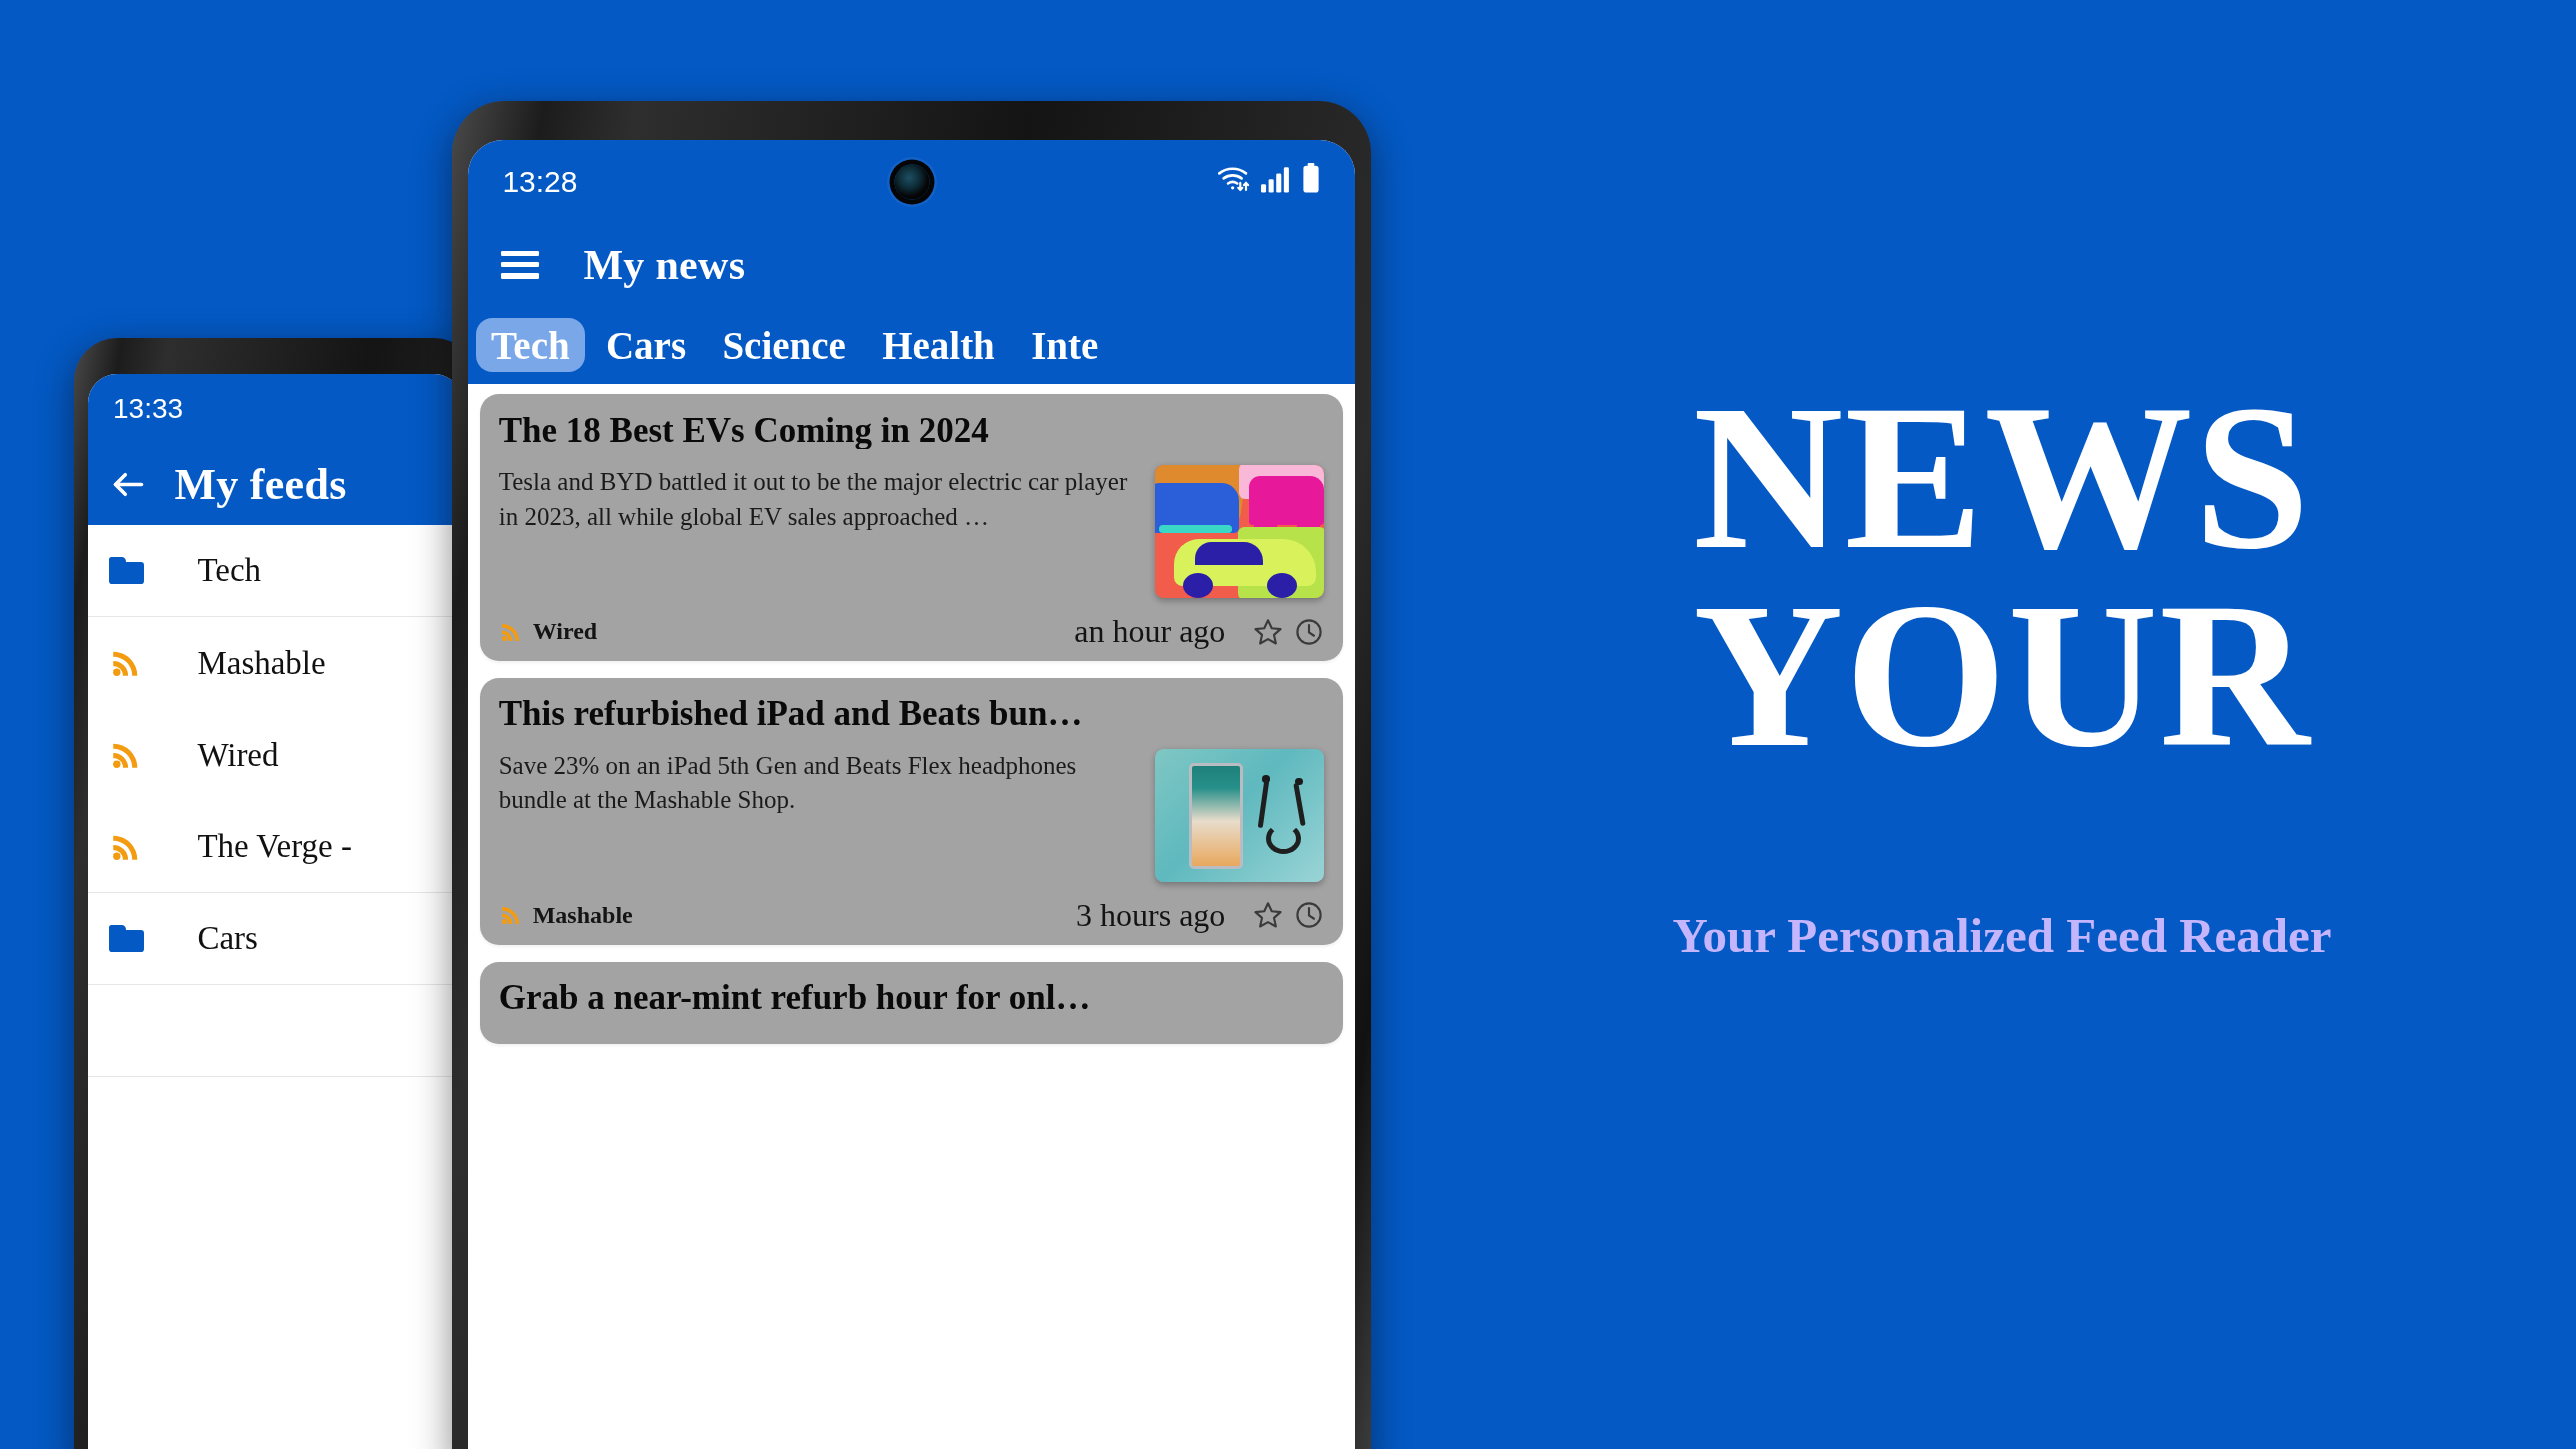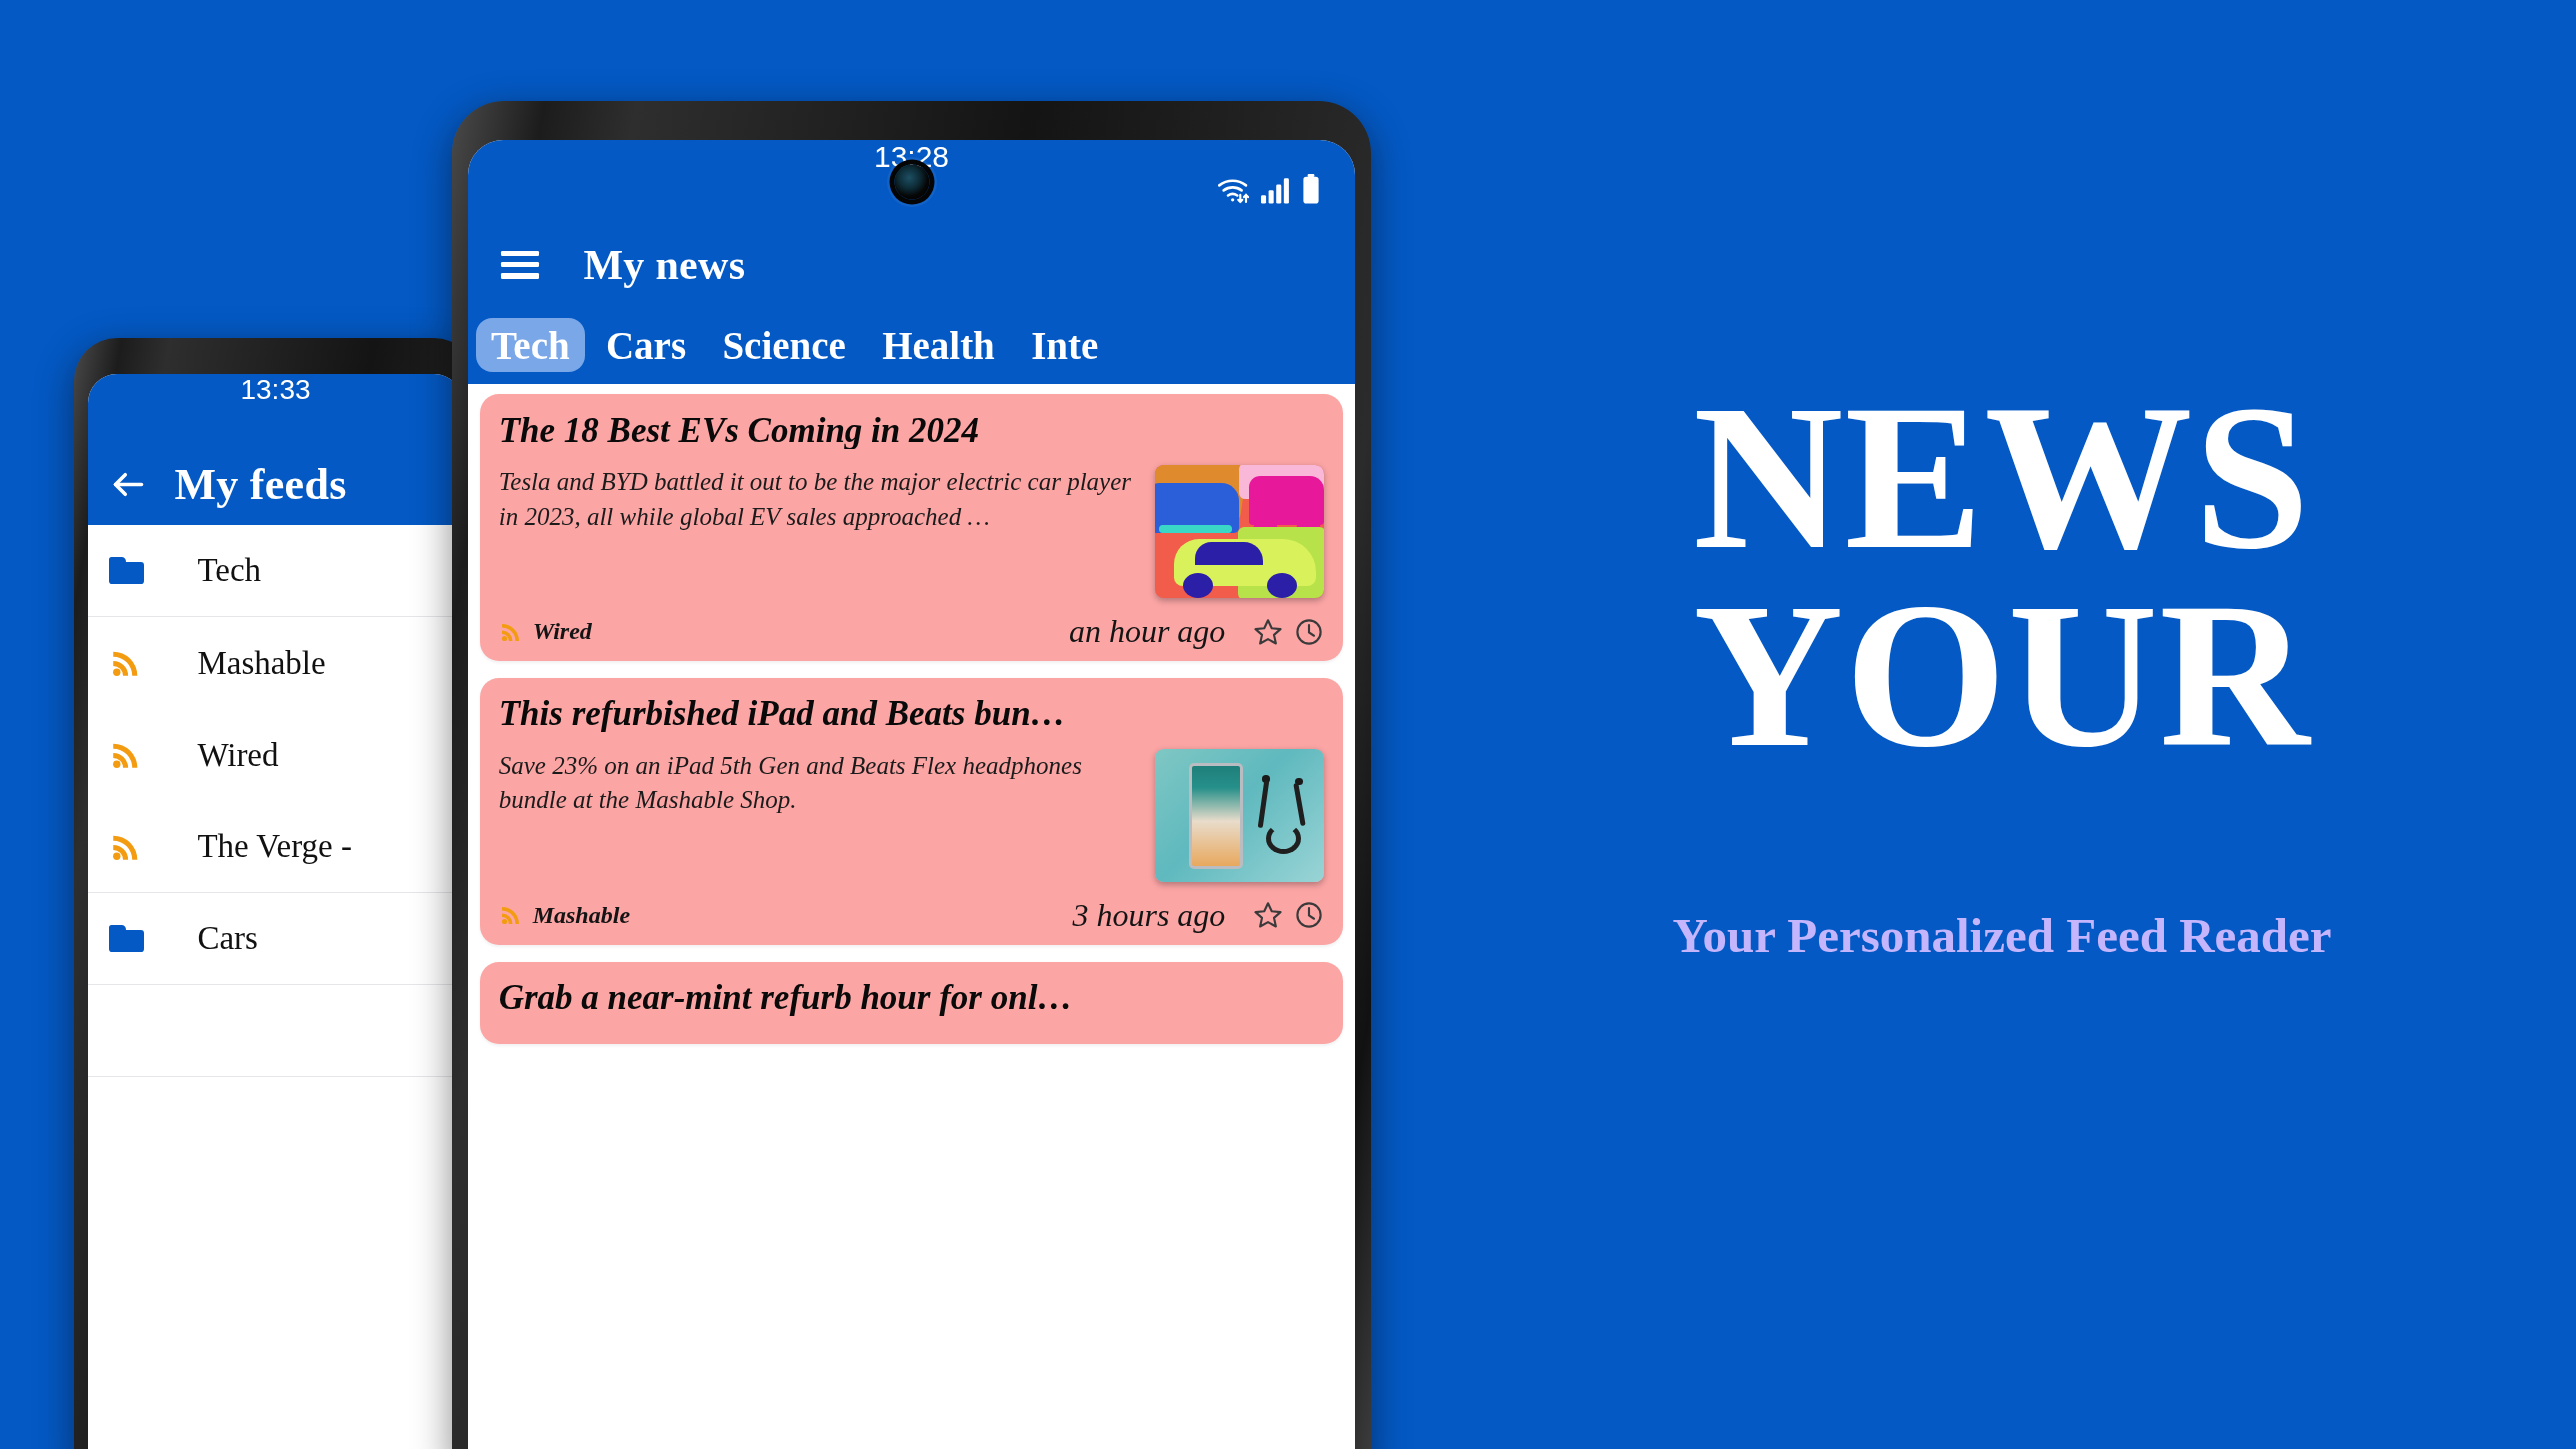--- a/index.html
+++ b/index.html
@@ -44,21 +44,20 @@
     border-radius:35px 35px 0 0;
   }
 
   
   .status-bar {
     background:#0459C4;
     color:#fff;
     display:flex; align-items:center;
     font-family:"Liberation Sans", sans-serif;
     position:relative;
-    flex-direction:column;
   }
   .app-bar { background:#0459C4; color:#fff; display:flex; align-items:center; }
 
   
   #phone-back .status-bar { height:69px; padding:0 25px; font-size:28px; font-weight:400; }
   #phone-back .app-bar { height:82px; padding:0 21.4px; }
   #phone-back .back-arrow { width:39px; height:39px; flex:0 0 auto; }
   #phone-back .bk-title {
     font-size:44px; font-weight:700; margin-left:26px;
     white-space:nowrap; letter-spacing:0.3px;
@@ -112,26 +111,25 @@
   .tab {
     color:#fff; font-size:39px; font-weight:700;
     padding:7.5px 15px; border-radius:16.4px; line-height:1;
     flex:0 0 auto;
   }
   .tab.active { background:#7AA7E8; }
 
   .feed-area { background:#ffffff; padding:10px 11.3px 0 11.3px; height:100%; overflow:hidden; }
 
   .card {
-    background:#fca5a5;
+    background:#a3a3a3;
     border-radius:19px;
     padding:17.6px 19px 11.3px 19px;
     margin-bottom:16.4px;
     box-shadow:0 1.3px 3.1px rgba(0,0,0,.06);
-    font-style:italic;
   }
   .card-title {
     font-size:35px; font-weight:700; color:#0a0a0a;
     line-height:1.06; white-space:nowrap; overflow:hidden;
     margin-bottom:16.4px;
   }
   .card-body { display:flex; gap:17px; align-items:flex-start; }
   .card-desc {
     flex:1 1 auto; font-size:25px; line-height:1.38; color:#1b1b1b;
   }

